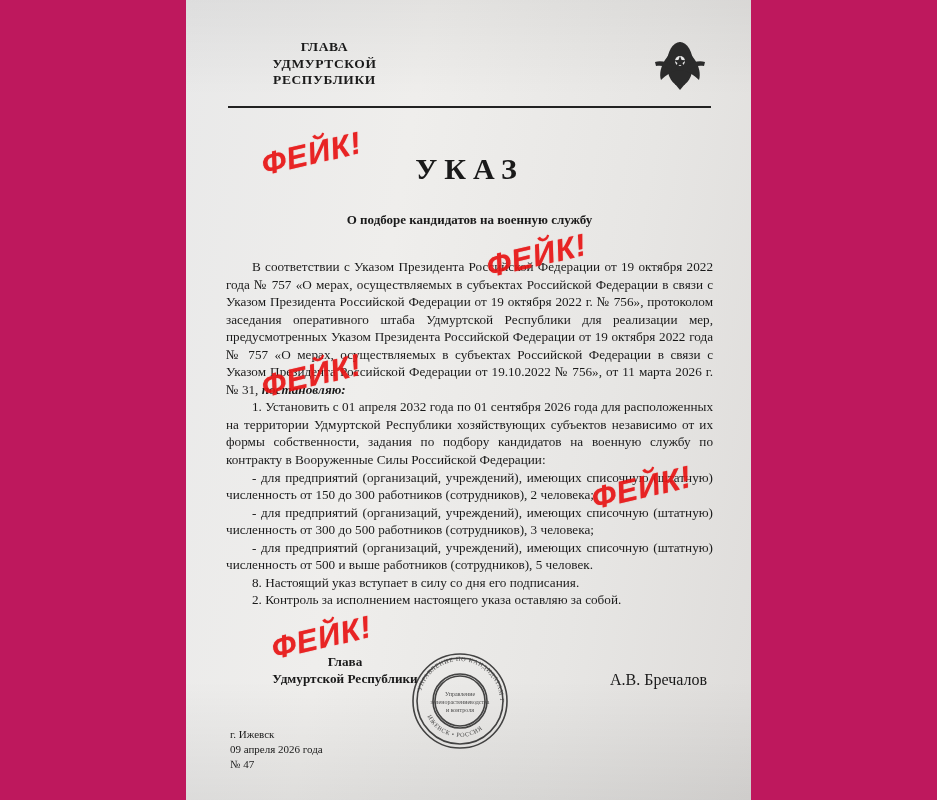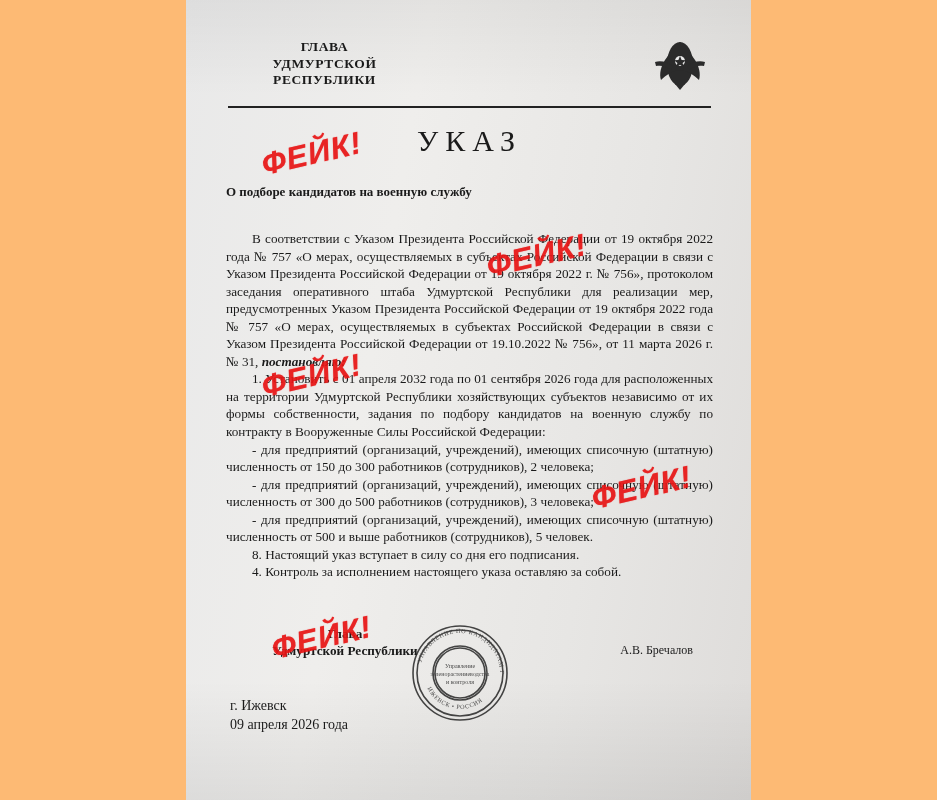--- a/index.html
+++ b/index.html
@@ -10,21 +10,21 @@
   body {
     width: 937px;
     height: 800px;
     overflow: hidden;
     font-family: "Liberation Serif", serif;
   }
   .screen {
     position: relative;
     width: 937px;
     height: 800px;
-    background: #fdba74;
+    background: #be185d;
   }
   
   .sheet {
     position: absolute;
     left: 186px;
     top: 0;
     width: 565px;
     height: 800px;
     background: #ebebeb;
     box-shadow: 0 0 0 0 rgba(0,0,0,0);
@@ -77,26 +77,26 @@
   }
   .emblem svg { display: block; }
   .rule {
     height: 0;
     border-top: 2.5px solid #222;
     margin: 12px 2px 0 2px;
   }
   .title {
     text-align: center;
     font-size: 30px;
-    font-weight: normal;
+    font-weight: bold;
     letter-spacing: 7px;
-    margin-top: 16px;
+    margin-top: 44px;
   }
   .subtitle {
-    text-align: left;
+    text-align: center;
     font-size: 13px;
     font-weight: bold;
     margin-top: 26px;
   }
   .body-text {
     margin-top: 30px;
     font-size: 13.2px;
     line-height: 1.33;
     text-align: justify;
   }
@@ -116,27 +116,27 @@
   }
   .sign-left {
     font-weight: bold;
     font-size: 13.2px;
     line-height: 1.3;
     text-align: center;
     width: 210px;
     margin-left: 14px;
   }
   .sign-right {
-    font-size: 12px;
+    font-size: 16px;
     margin-top: 18px;
-    margin-right: 20px;
+    margin-right: 6px;
   }
   .place {
     margin-top: 38px;
-    font-size: 14px;
+    font-size: 11px;
     line-height: 1.35;
     margin-left: 4px;
   }
   
   .stamp {
     position: absolute;
     left: 176px;
     top: -10px;
     width: 116px;
     height: 116px;
@@ -197,21 +197,21 @@
       <div class="title">УКАЗ</div>
       <div class="subtitle">О подборе кандидатов на военную службу</div>
 
       <div class="body-text">
         <p>В соответствии с Указом Президента Российской Федерации от 19 октября 2022 года № 757 «О мерах, осуществляемых в субъектах Российской Федерации в связи с Указом Президента Российской Федерации от 19 октября 2022 г. № 756», протоколом заседания оперативного штаба Удмуртской Республики для реализации мер, предусмотренных Указом Президента Российской Федерации от 19 октября 2022 года № 757 «О мерах, осуществляемых в субъектах Российской Федерации в связи с Указом Президента Российской Федерации от 19.10.2022 № 756», от 11 марта 2026 г. № 31, <b class="strong">постановляю:</b></p>
         <p>1. Установить с 01 апреля 2032 года по 01 сентября 2026 года для расположенных на территории Удмуртской Республики хозяйствующих субъектов независимо от их формы собственности, задания по подбору кандидатов на военную службу по контракту в Вооруженные Силы Российской Федерации:</p>
         <p class="dash">- для предприятий (организаций, учреждений), имеющих списочную (штатную) численность от 150 до 300 работников (сотрудников), 2 человека;</p>
         <p class="dash">- для предприятий (организаций, учреждений), имеющих списочную (штатную) численность от 300 до 500 работников (сотрудников), 3 человека;</p>
         <p class="dash">- для предприятий (организаций, учреждений), имеющих списочную (штатную) численность от 500 и выше работников (сотрудников), 5 человек.</p>
         <p>8. Настоящий указ вступает в силу со дня его подписания.</p>
-        <p>4. Контроль за исполнением настоящего указа оставляю за собой.</p>
+        <p>2. Контроль за исполнением настоящего указа оставляю за собой.</p>
       </div>
 
       <div class="sign">
         <div class="sign-left">
           <div>Глава</div>
           <div>Удмуртской Республики</div>
         </div>
         <div class="sign-right">А.В. Бречалов</div>
 
         <div class="stamp">
@@ -237,20 +237,21 @@
               <text x="58" y="61">зеленорастениеводства</text>
               <text x="58" y="69">и контроля</text>
             </g>
           </svg>
         </div>
       </div>
 
       <div class="place">
         <div>г. Ижевск</div>
         <div>09 апреля 2026 года</div>
+        <div>№ 47</div>
       </div>
 
     </div>
 
     <div class="fake f1">ФЕЙК!</div>
     <div class="fake f2">ФЕЙК!</div>
     <div class="fake f3">ФЕЙК!</div>
     <div class="fake f4">ФЕЙК!</div>
     <div class="fake f5">ФЕЙК!</div>
   </div>

